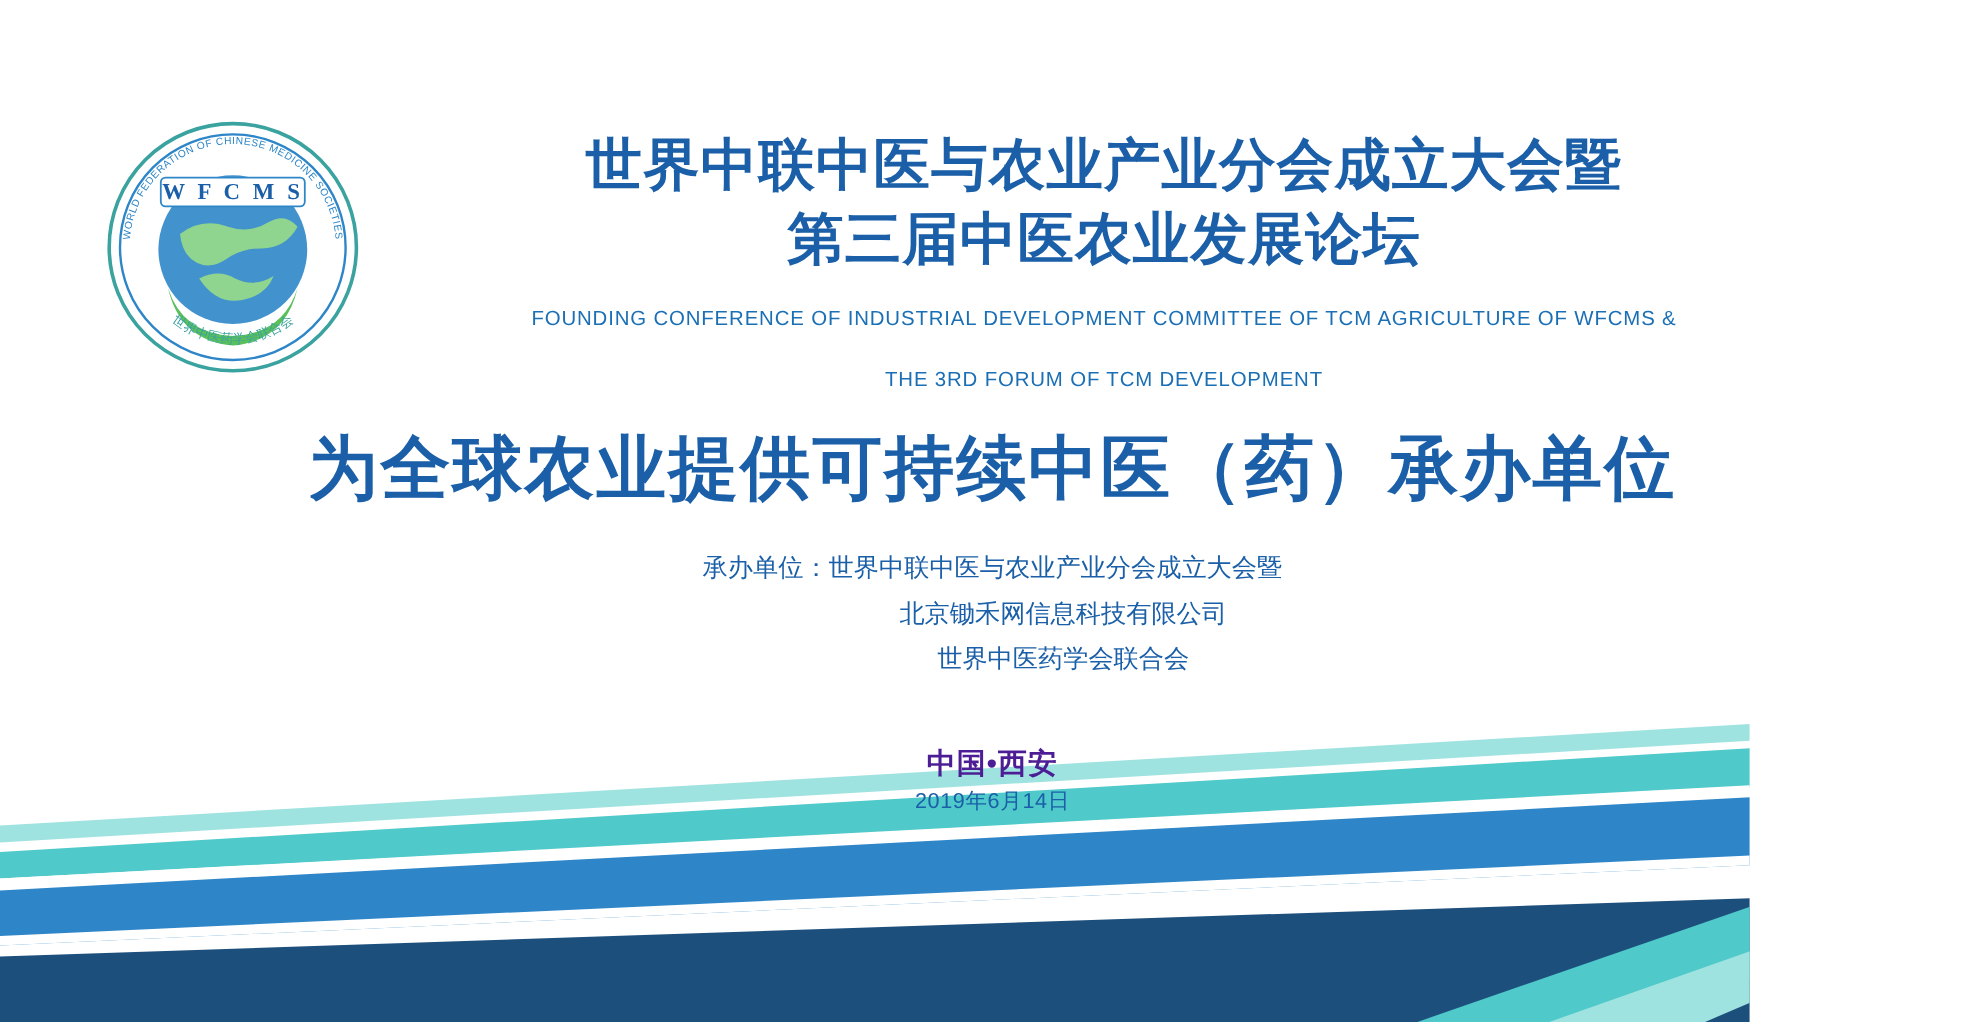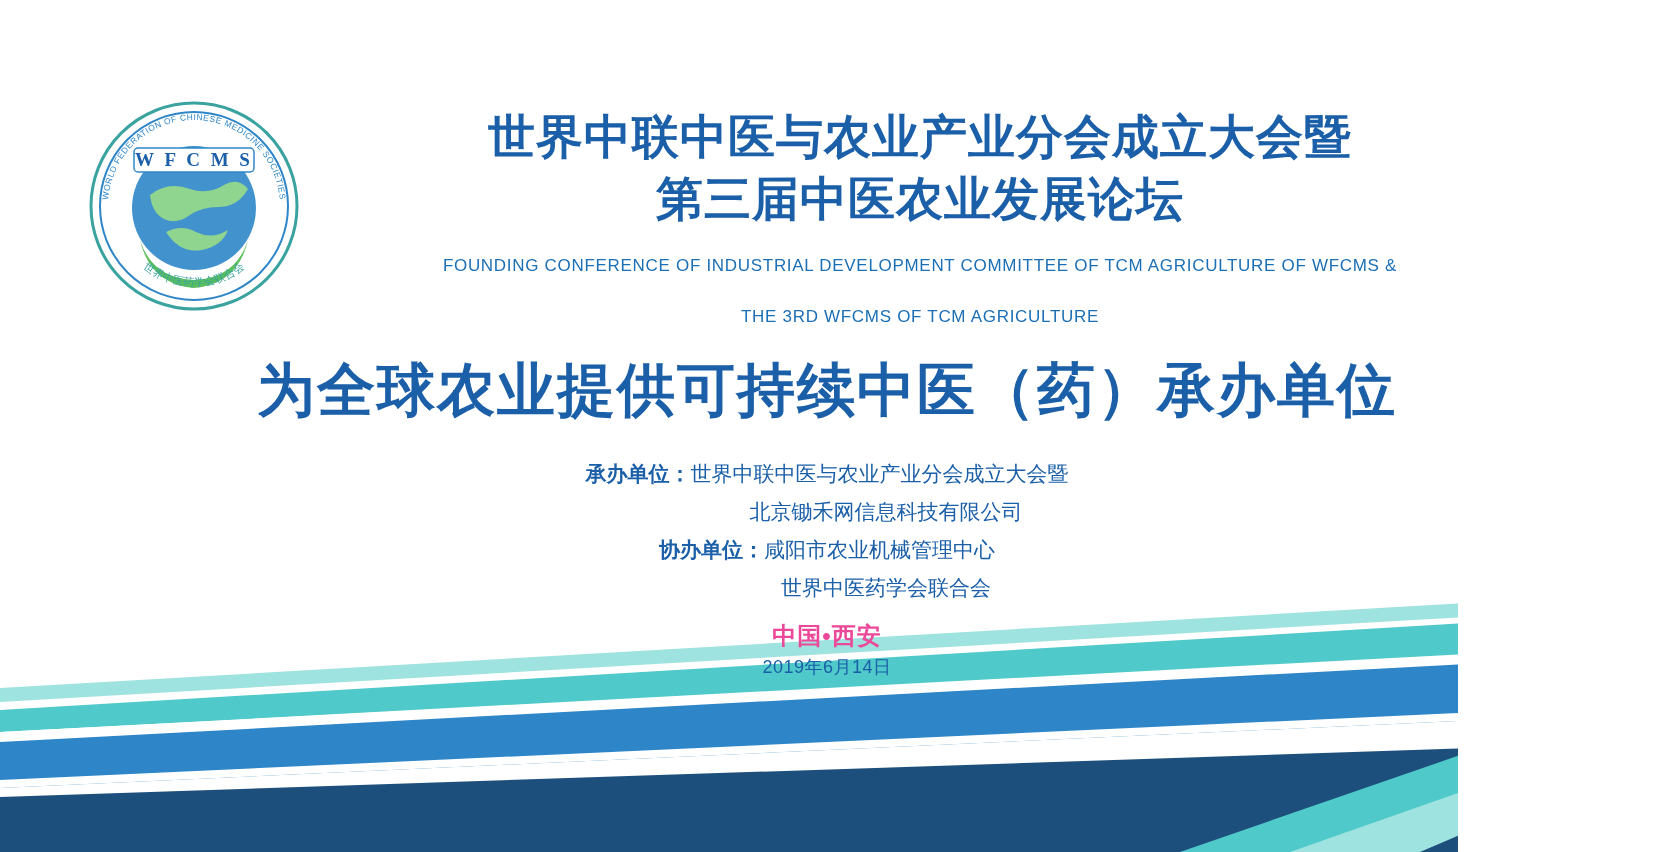--- a/index.html
+++ b/index.html
@@ -85,34 +85,34 @@
     text-align: center;
     color: #1a5fa8;
     font-size: 21px;
     line-height: 38px;
   }
   .org-row {
     display: block;
     white-space: nowrap;
   }
   .org-label {
-    font-weight: bold;
+    font-weight: normal;
   }
   .org-indent {
     padding-left: 118px;
   }
 
   
   .place {
     position: absolute;
     left: 0;
     top: 620px;
     width: 1654px;
     text-align: center;
-    color: #ec4899;
+    color: #4c1d95;
     font-size: 24px;
     font-weight: bold;
     letter-spacing: 1px;
   }
   .date {
     position: absolute;
     left: 0;
     top: 655px;
     width: 1654px;
     text-align: center;
@@ -167,28 +167,27 @@
         <path id="ringTop" d="M 20 106 A 86 86 0 0 1 192 106" fill="none"></path>
         <path id="ringBot" d="M 26 106 A 80 80 0 0 0 186 106" fill="none"></path>
       </defs>
     </svg>
   </div>
 
   <div class="head-block">
     <div class="title-cn">世界中联中医与农业产业分会成立大会暨</div>
     <div class="title-cn">第三届中医农业发展论坛</div>
     <div class="title-en">FOUNDING CONFERENCE OF INDUSTRIAL DEVELOPMENT COMMITTEE OF TCM AGRICULTURE OF WFCMS &amp;</div>
-    <div class="title-en">THE 3RD WFCMS OF TCM AGRICULTURE</div>
+    <div class="title-en">THE 3RD FORUM OF TCM DEVELOPMENT</div>
   </div>
 
   <div class="slogan">为全球农业提供可持续中医（药）承办单位</div>
 
   <div class="orgs">
     <span class="org-row"><span class="org-label">承办单位：</span><span>世界中联中医与农业产业分会成立大会暨</span></span>
     <span class="org-row org-indent"><span>北京锄禾网信息科技有限公司</span></span>
-    <span class="org-row"><span class="org-label">协办单位：</span><span>咸阳市农业机械管理中心</span></span>
     <span class="org-row org-indent"><span>世界中医药学会联合会</span></span>
   </div>
 
   <div class="place">中国•西安</div>
   <div class="date">2019年6月14日</div>
 
 </div>
 
 </body></html>

